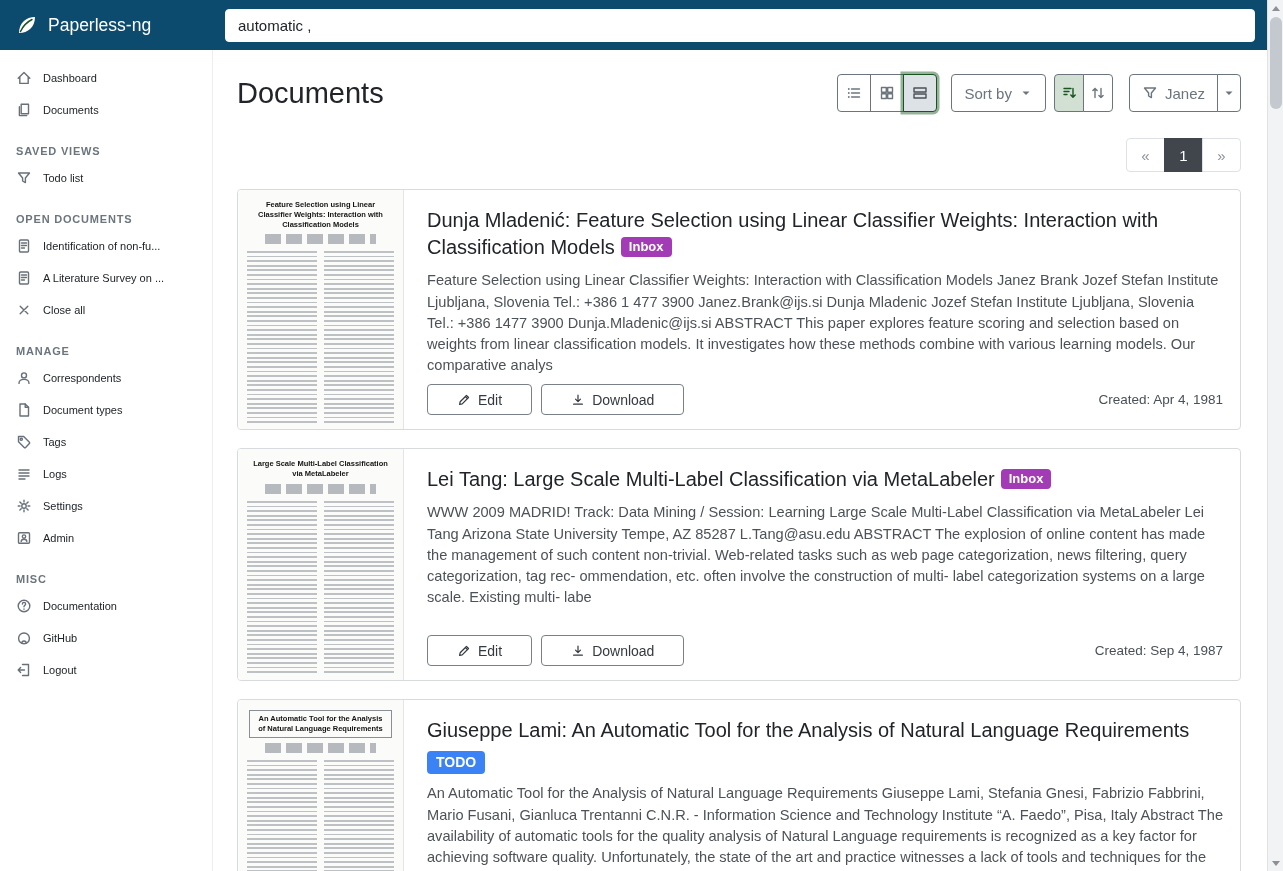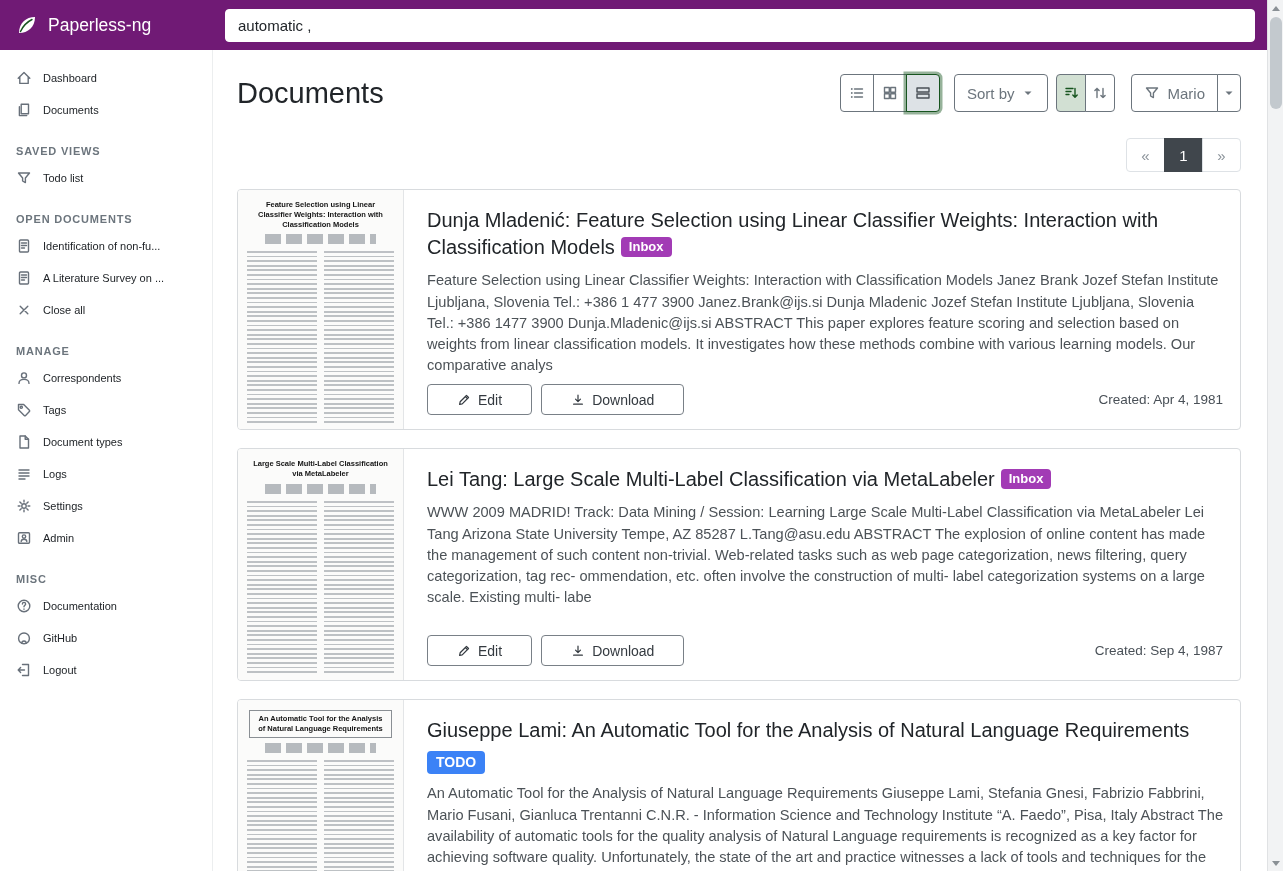--- a/index.html
+++ b/index.html
@@ -1,21 +1,21 @@
 <!DOCTYPE html>
 <html><head>
 <meta charset="utf-8">
 <style>
   *{box-sizing:border-box;margin:0;padding:0;font-family:"Liberation Sans",sans-serif}
   html,body{width:1283px;height:871px;overflow:hidden;background:#fff;color:#212529}
   button{font-family:inherit;cursor:pointer;background:#fff}
   a{text-decoration:none;color:inherit;cursor:pointer}
 
   
-  .topbar{position:absolute;top:0;left:0;width:1283px;height:50px;background:#701a75;display:flex;align-items:center;z-index:5}
+  .topbar{position:absolute;top:0;left:0;width:1283px;height:50px;background:#0c4a6e;display:flex;align-items:center;z-index:5}
   .brand{flex:0 0 213px;display:flex;align-items:center;gap:9px;padding:0 15px;height:100%}
   .brand-text{color:#fff;font-size:17.5px}
   .search-wrap{flex:1;padding:0 28px 0 12px}
   .search-input{width:100%;height:33px;border:1px solid #fff;border-radius:4px;padding:0 12px;font-size:15px;color:#212529;outline:none}
 
   
   .sidebar{position:absolute;top:50px;left:0;width:213px;height:821px;background:#fff;border-right:1px solid #eceeef;padding-top:12px;overflow:hidden;z-index:4}
   .nav-item{display:flex;align-items:center;gap:11px;padding:8px 16px;font-size:11px;color:#212529}
   .nav-item .icon{color:#68707a}
   .section-title{margin:19px 16px 5px;font-size:11px;font-weight:700;letter-spacing:.8px;color:#6c757d}
@@ -148,31 +148,31 @@
     <div class="section-title"><span>MANAGE</span></div>
     <a class="nav-item">
       <svg class="icon" viewBox="0 0 16 16">
           <circle cx="8" cy="5.4" r="2.5"></circle>
           <path d="M3 13.4c0-3 2-4 5-4s5 1 5 4"></path>
         </svg>
       <span>Correspondents</span>
     </a>
     <a class="nav-item">
       <svg class="icon" viewBox="0 0 16 16">
+          <path d="M4 2h5.2l3.3 3.3V14H4Z"></path>
+          <path d="M9.2 2v3.3h3.3"></path>
+        </svg>
+      <span>Document types</span>
+    </a>
+    <a class="nav-item">
+      <svg class="icon" viewBox="0 0 16 16">
           <path d="M2.5 2.5h5.2l5.7 5.7a1 1 0 0 1 0 1.4l-3.8 3.8a1 1 0 0 1-1.4 0L2.5 7.7Z"></path>
           <circle cx="5.3" cy="5.3" r="1.1"></circle>
         </svg>
       <span>Tags</span>
-    </a>
-    <a class="nav-item">
-      <svg class="icon" viewBox="0 0 16 16">
-          <path d="M4 2h5.2l3.3 3.3V14H4Z"></path>
-          <path d="M9.2 2v3.3h3.3"></path>
-        </svg>
-      <span>Document types</span>
     </a>
     <a class="nav-item">
       <svg class="icon" viewBox="0 0 16 16">
           <path d="M3 4h10M3 7h10M3 10h10M3 13h6"></path>
         </svg>
       <span>Logs</span>
     </a>
     <a class="nav-item">
       <svg class="icon" viewBox="0 0 16 16">
           <circle cx="8" cy="8" r="2.2"></circle>
@@ -263,21 +263,21 @@
               <path d="M5 12.5v-9M2.9 5.6 5 3.4l2.1 2.2M11 3.5v9M8.9 10.4 11 12.6l2.1-2.2"></path>
             </svg>
         </button>
       </div>
 
       <div class="btn-group ml16">
         <button class="btn">
           <svg class="icon" viewBox="0 0 16 16">
               <path d="M2.5 3h11L9.4 8v4.6L6.6 11V8Z"></path>
             </svg>
-          <span>Mario</span>
+          <span>Janez</span>
         </button>
         <button class="btn caret-btn">
           <svg class="icon icon-sm" viewBox="0 0 16 16">
               <path style="fill:currentColor;stroke:none" d="M4 6.2 8 10.4l4-4.2z"></path>
             </svg>
         </button>
       </div>
     </div>
   </div>
 

